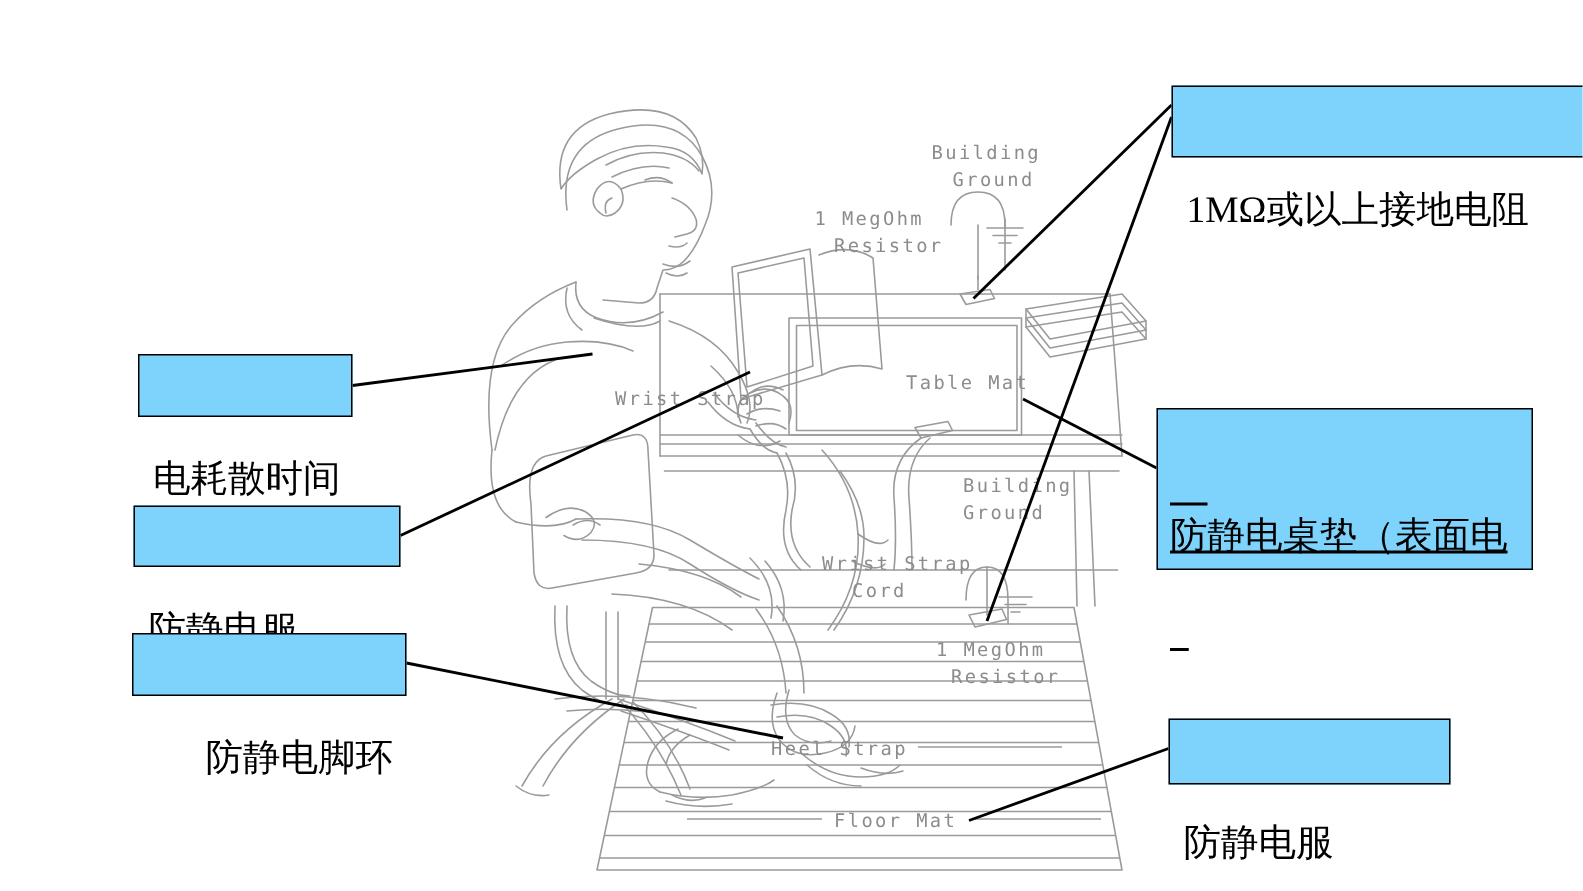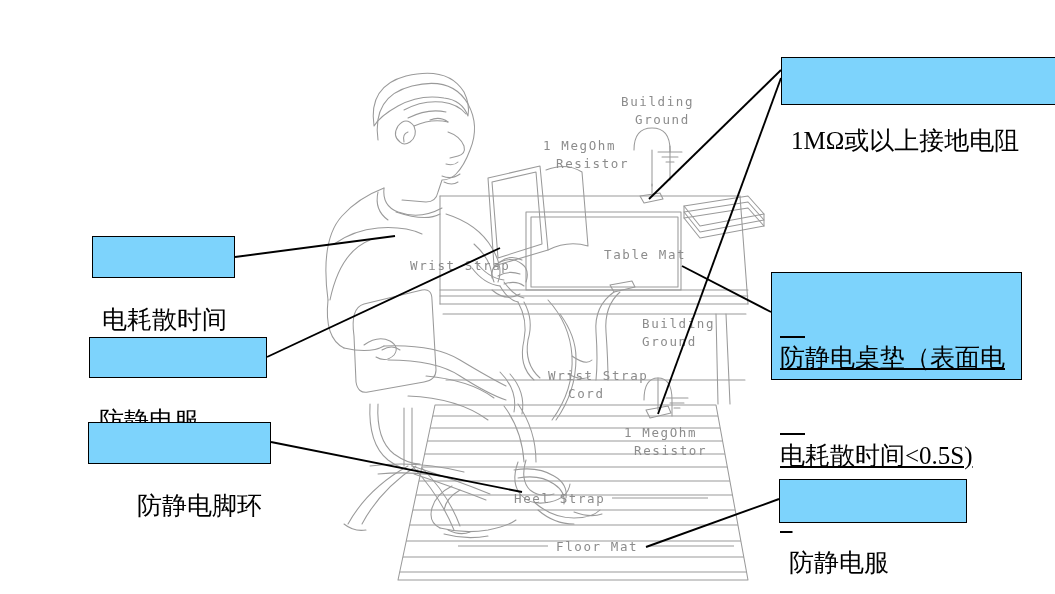--- a/index.html
+++ b/index.html
@@ -295,20 +295,19 @@
   <div class="callout" style="left:41px; top:337px; width:178px; height:41px;">
     <span class="ln">防静电服</span>
   </div>
 
   <div class="callout" style="left:40px; top:422px; width:183px; height:42px;text-align:right;">
     <span class="ln">防静电脚环</span>
   </div>
 
   <div class="callout multi" style="left:723px; top:272px; width:251px; height:108px;text-decoration:underline;">
     <span class="ln">防静电桌垫（表面电</span>
-    <span class="ln">电耗散时间&lt;0.5S)</span>
   </div>
 
   <div class="callout" style="left:731px; top:479px; width:188px; height:44px;">
     <span class="ln">防静电服</span>
   </div>
 
 </div>
 
 </body></html>

